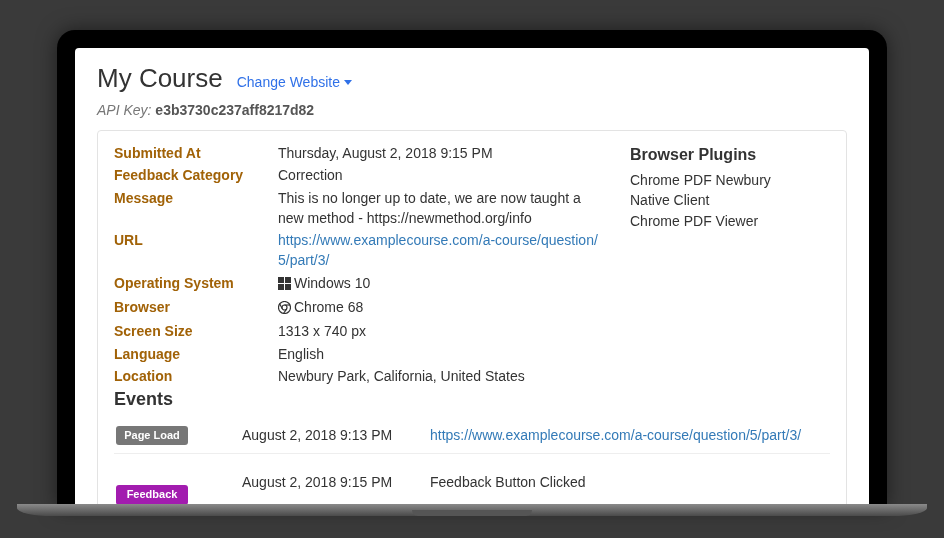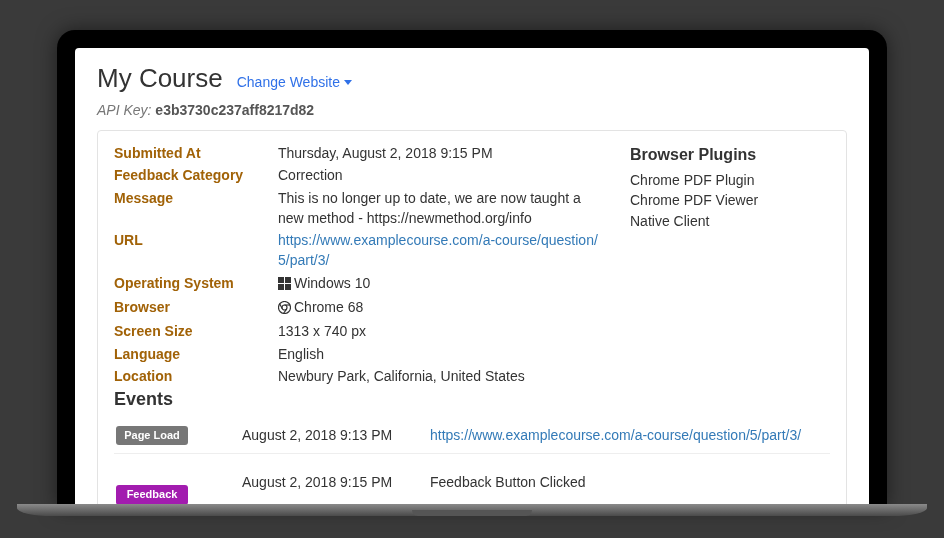--- a/index.html
+++ b/index.html
@@ -233,23 +233,23 @@
             <div class="lbl">Language</div>
             <div class="val">English</div>
 
             <div class="lbl">Location</div>
             <div class="val">Newbury Park, California, United States</div>
 
           </div>
 
           <div class="plugins">
             <h3>Browser Plugins</h3>
-            <div>Chrome PDF Plugin</div>
+            <div>Chrome PDF Newbury</div>
+            <div>Native Client</div>
             <div>Chrome PDF Viewer</div>
-            <div>Native Client</div>
           </div>
         </div>
 
         <h3 class="events-title">Events</h3>
 
         <div class="event-row">
           <span class="badge badge-gray">Page Load</span>
           <span class="event-time">August 2, 2018 9:13 PM</span>
           <span class="event-desc">
             <a class="url-link">https://www.examplecourse.com/a-course/question/5/part/3/</a>

